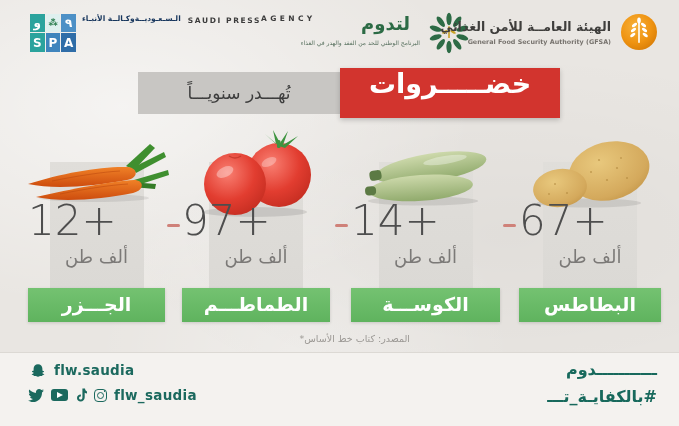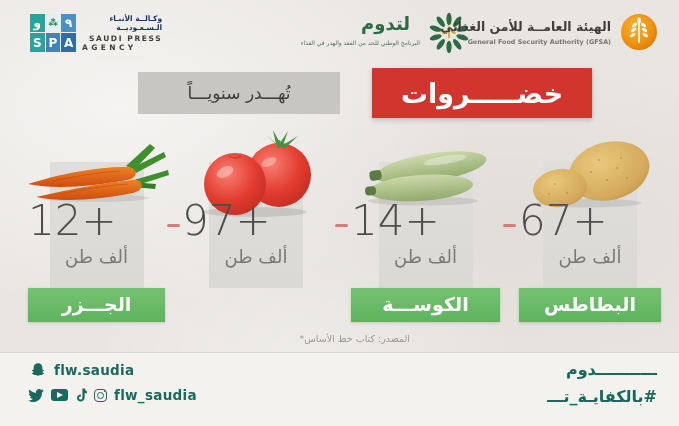--- a/index.html
+++ b/index.html
@@ -15,38 +15,38 @@
   }
   
   .spa { position:absolute; left:30px; top:14px; display:flex; gap:6px; }
   .spa-mark { display:flex; flex-direction:column; gap:1px; width:46px; }
   .spa-r1 { display:flex; gap:1px; height:18px; }
   .spa-r1 span, .spa-r2 span { flex:1; color:#fff; font-weight:bold; font-size:12px;
       display:flex; align-items:center; justify-content:center; }
   .spa-r2 { display:flex; gap:1px; height:19px; }
   .c-teal{background:#2ba39d;} .c-lt{background:#dff0ef;} .c-blue{background:#4d90c6;}
   .c-b2{background:#3f85bd;} .c-b3{background:#2f6da8;}
-  .spa-text { display:flex; flex-direction:column; }
+  .spa-text { display:flex; flex-direction:row; }
   .spa-ar { font-size:7.5px; line-height:9px; color:#16355c; font-weight:bold; text-align:right; direction:rtl; }
   .spa-en1 { font-size:7.5px; letter-spacing:1.6px; color:#3c3c3c; font-weight:bold; margin-top:2px;padding-left:7px; }
   .spa-en2 { font-size:7.5px; letter-spacing:3.4px; color:#3c3c3c; font-weight:bold; }
   .litadoom { position:absolute; left:290px; top:12px; width:180px; height:46px; }
   .lit-emblem { position:absolute; right:0; top:0; }
   .lit-title { position:absolute; right:60px; top:1px; font-size:18px; font-weight:bold; color:#2c6b45; direction:rtl; }
   .lit-sub { position:absolute; right:50px; top:27px; font-size:6px; color:#57705e; white-space:nowrap; direction:rtl; }
   .gfsa { position:absolute; right:20px; top:14px; width:200px; height:46px; }
   .gfsa-emblem { position:absolute; right:0; top:-2px; }
   .gfsa-ar { position:absolute; right:48px; top:5px; font-size:12.5px; font-weight:bold; color:#3f3e3c; white-space:nowrap; direction:rtl; }
   .gfsa-en { position:absolute; right:48px; top:24px; font-size:6.4px; color:#77736e; white-space:nowrap; font-weight:bold; }
   
   .box-gray { position:absolute; left:138px; top:72px; width:202px; height:42px; background:#c8c6c3;
       display:flex; align-items:center; justify-content:center; font-size:17px; color:#3d3d3d; direction:rtl; }
   .box-red { position:absolute; left:340px; top:68px; width:220px; height:50px; background:#d2342e;
-      display:flex; align-items:center; justify-content:center; font-size:27px; font-weight:bold; color:#fff;
-      direction:rtl; box-shadow:0 2px 5px rgba(0,0,0,.2);margin-left:32px; }
+      display:flex; align-items:flex-start; justify-content:center; font-size:27px; font-weight:bold; color:#fff;
+      direction:rtl; box-shadow:0 2px 5px rgba(0,0,0,.2); }
   
   .col { position:absolute; top:130px; height:192px; }
   .col-carrots { left:28px; width:137px; }
   .col-tomatoes { left:182px; width:148px; }
   .col-zucchini { left:351px; width:149px; }
   .col-potatoes { left:519px; width:142px; }
   .bar { position:absolute; left:50%; transform:translateX(-50%); top:32px; width:94px; height:126px;
       background:linear-gradient(#e0deda, #dbd9d5); }
   .veg { position:absolute; left:50%; transform:translateX(-50%); }
   .num { position:absolute; top:68px; width:100%; text-align:left; font-size:42px; font-weight:300;
@@ -54,21 +54,21 @@
   .unit { position:absolute; top:116px; width:100%; text-align:center; font-size:18px; color:#7b7977; direction:rtl; }
   .label { position:absolute; bottom:0; width:100%; height:34px; background:linear-gradient(#74c271,#5fb35e);
       color:#fff; font-weight:bold; font-size:19px; text-align:center; line-height:33px; direction:rtl;
       box-shadow:0 1px 3px rgba(0,0,0,.15); }
   .dash { position:absolute; top:224px; width:13px; height:3px; background:#cf8179; border-radius:2px; }
   .dash1{left:167px;} .dash2{left:335px;} .dash3{left:503px;}
   .source { position:absolute; right:269px; top:333px; font-size:9.5px; color:#9b9894; direction:rtl; }
   
   .footer { position:absolute; left:0; right:0; top:352px; height:74px; background:#f4f2ef;
       border-top:1px solid #dcd9d4; }
-  .snap-row { position:absolute; left:30px; top:9px; display:flex; align-items:flex-start; gap:8px; }
+  .snap-row { position:absolute; left:30px; top:9px; display:flex; align-items:flex-end; gap:8px; }
   .social-row { position:absolute; left:28px; top:34px; display:flex; align-items:center; gap:7px; }
   .handle { font-size:13.5px; font-weight:bold; color:#1b695e; letter-spacing:.3px; }
   .yt { width:17px; height:12px; background:#1b695e; border-radius:3px; position:relative; }
   .yt::after { content:""; position:absolute; left:6px; top:3px; border-left:6px solid #fff;
       border-top:3px solid transparent; border-bottom:3px solid transparent; }
   .ig { width:13px; height:13px; border:1.6px solid #1b695e; border-radius:4px; position:relative; }
   .ig::after { content:""; position:absolute; left:2.2px; top:2.2px; width:5px; height:5px;
       border:1.4px solid #1b695e; border-radius:50%; }
   .ig::before { content:""; position:absolute; right:.8px; top:.8px; width:1.6px; height:1.6px;
       background:#1b695e; border-radius:50%; }
@@ -200,20 +200,21 @@
         <path d="M84,18 L70,6 L81,16 L78,2 L85,15 L93,3 L88,17 L103,8 L90,20 Z"></path>
         <rect x="82" y="12" width="3.5" height="8" rx="1.5"></rect>
       </g>
       <circle cx="40" cy="56" r="31" fill="url(#tom)"></circle>
       <ellipse cx="30" cy="44" rx="9" ry="5" fill="rgba(255,255,255,.35)" transform="rotate(-25 30 44)"></ellipse>
       <ellipse cx="74" cy="34" rx="8" ry="4" fill="rgba(255,255,255,.3)" transform="rotate(-25 74 34)"></ellipse>
       <path d="M34,28 Q40,32 46,28" stroke="#b62c20" stroke-width="1.5" fill="none" opacity=".6"></path>
     </svg>
     <div class="num">97+</div>
     <div class="unit">ألف طن</div>
+    <div class="label">الطماطـــم</div>
   </div>
 
   <div class="col col-zucchini">
     <div class="bar"></div>
     <svg class="veg" style="top:16px" width="138" height="60" viewBox="0 0 138 60">
       <defs>
         <linearGradient id="zuc" x1="0" y1="0" x2="0" y2="1">
           <stop offset="0%" stop-color="#cdd9ab"></stop>
             <stop offset="100%" stop-color="#90aa6c"></stop>
         </linearGradient>

